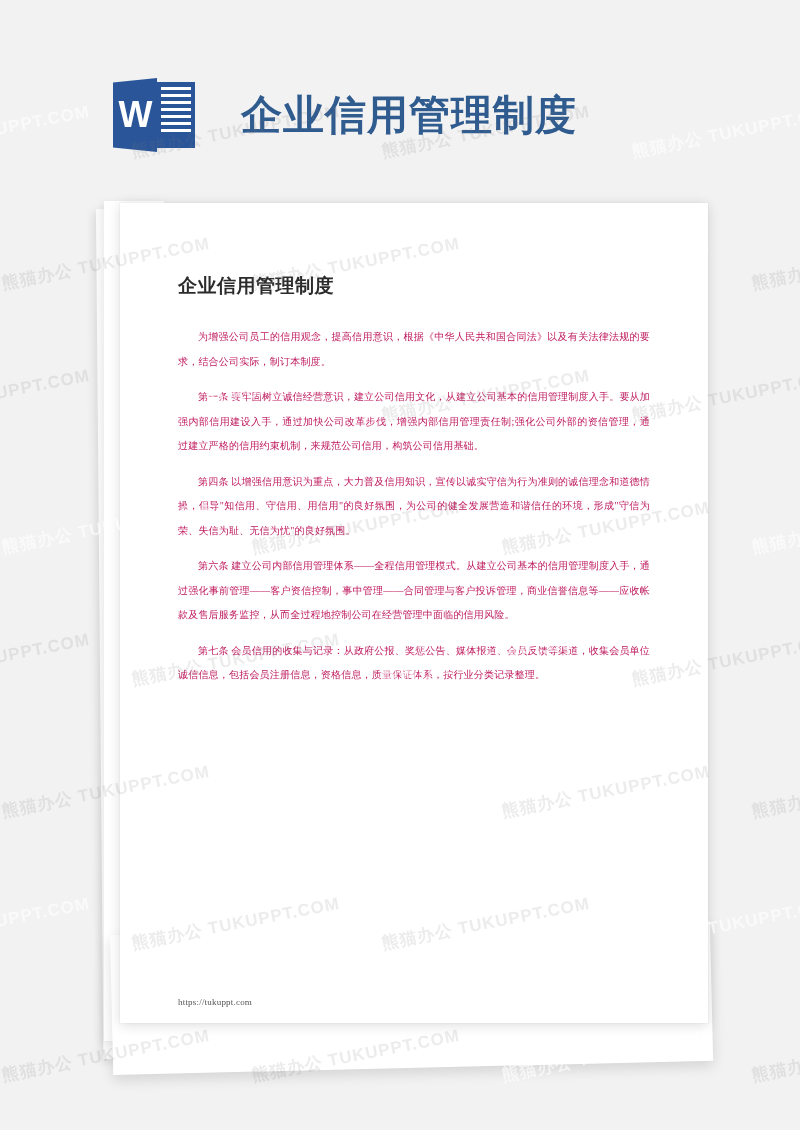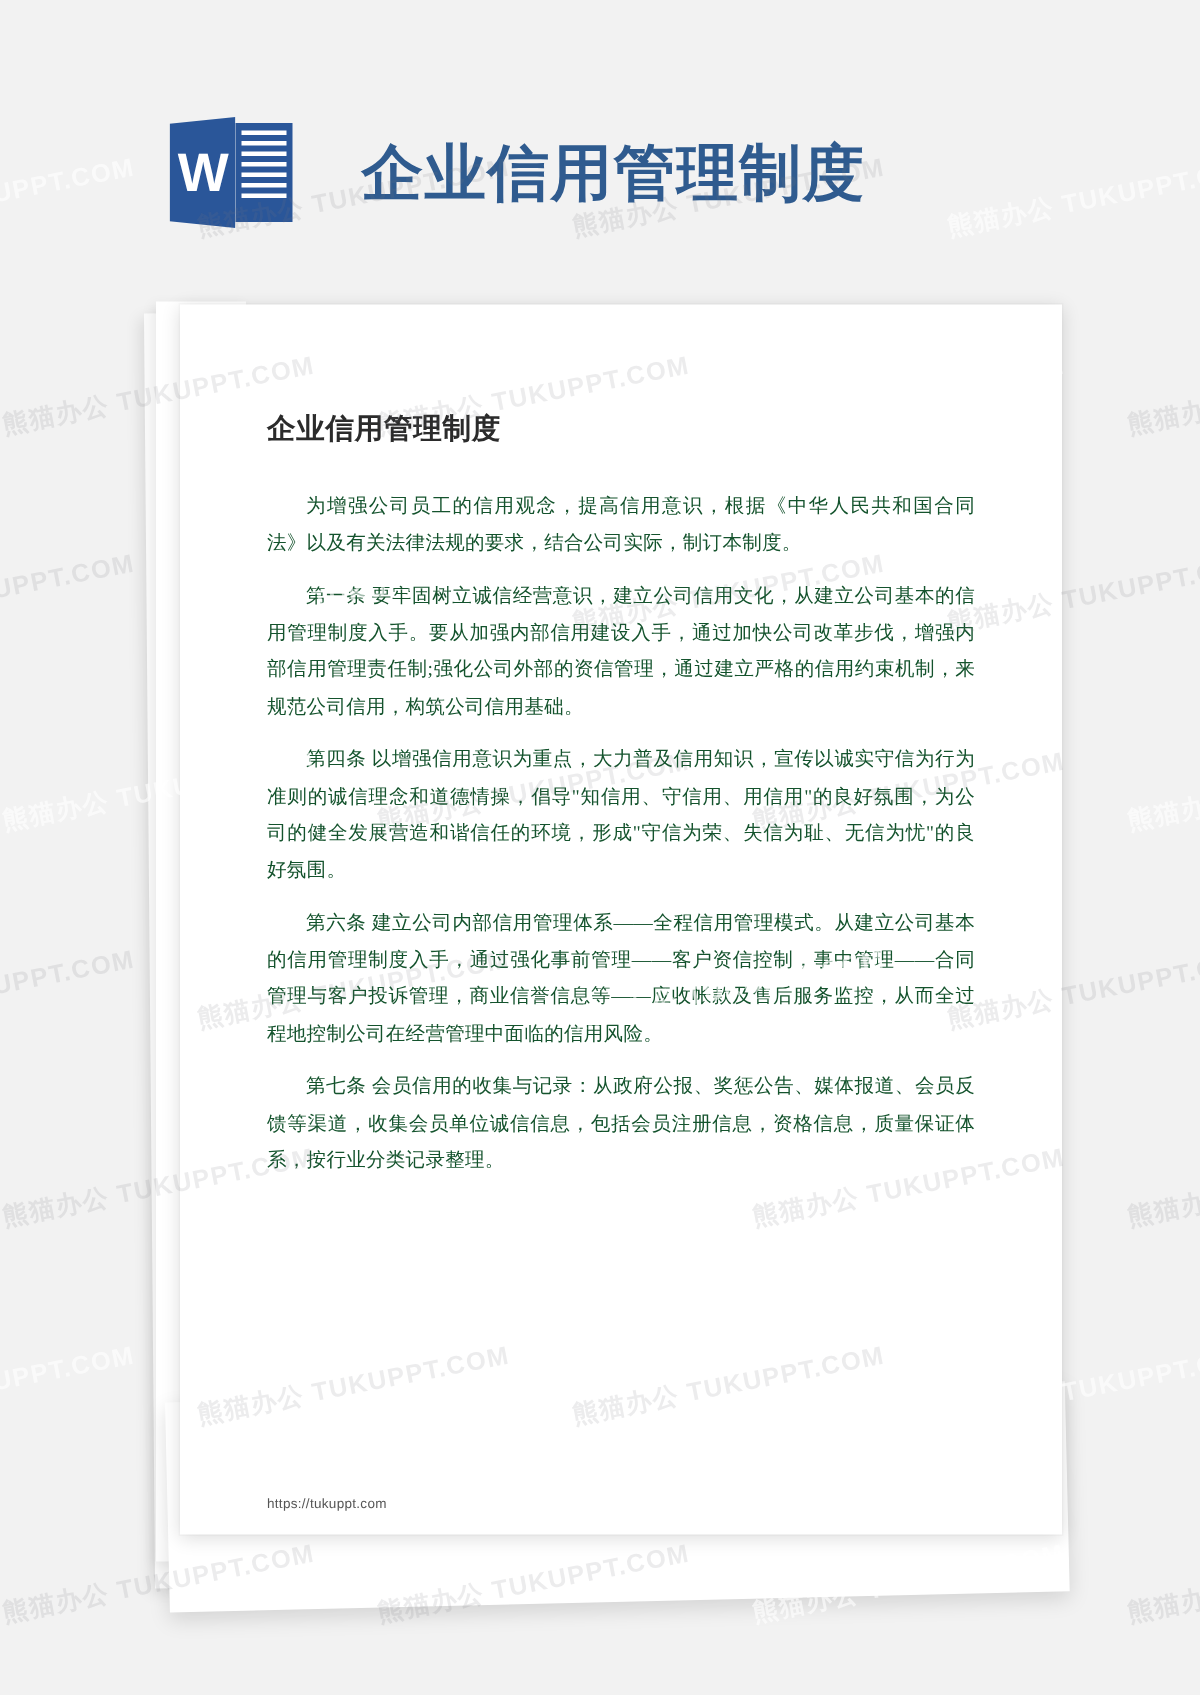--- a/index.html
+++ b/index.html
@@ -168,33 +168,33 @@
   .doc-title {
     font-family: "Liberation Sans", sans-serif;
     font-weight: 700;
     font-size: 19px;
     color: #2b2b2b;
     margin: 0 0 26px 0;
     letter-spacing: 0.5px;
   }
   .doc-p {
     font-family: "Liberation Serif", "DejaVu Serif", serif;
-    font-size: 13px;
+    font-size: 10px;
     line-height: 24.5px;
-    color: #14532d;
+    color: #be185d;
     margin: 0 0 11px 0;
     text-align: justify;
     text-indent: 2em;
     letter-spacing: 0.2px;
   }
   .page-footer {
     position: absolute;
     left: 58px;
     top: 794px;
-    font-family: Liberation Sans, sans-serif;
+    font-family: Liberation Serif, serif;
     font-size: 9px;
     color: #555;
     letter-spacing: 0.2px;
   }
 </style>
 </head>
 <body>
 
 <div class="header">
   <div class="header-inner">

